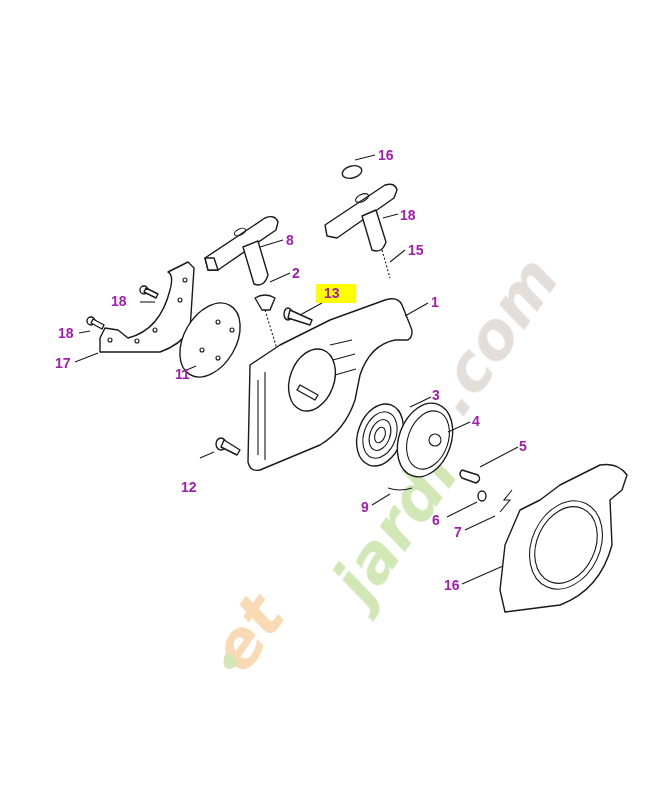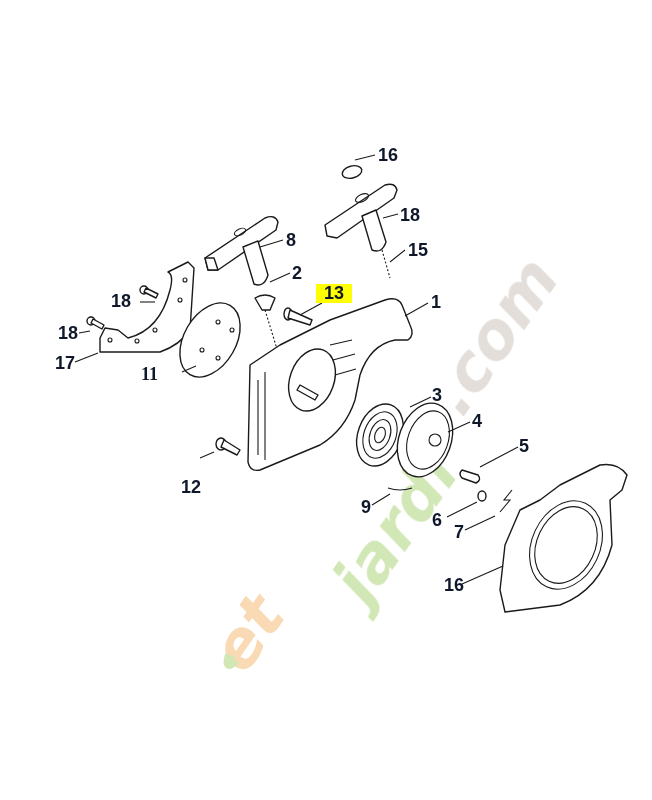--- a/index.html
+++ b/index.html
@@ -1,21 +1,21 @@
 <!DOCTYPE html>
 <html><head>
 <meta charset="utf-8">
 <style>
   html, body { margin: 0; padding: 0; background: #ffffff; }
   body { width: 652px; height: 800px; position: relative; overflow: hidden;
          font-family: "Liberation Sans", sans-serif; }
   #diagram { position: absolute; left: 0; top: 0; width: 652px; height: 800px; }
-  .callout { position: absolute; font-size: 18px; font-weight: bold; color: #0f172a;
+  .callout { position: absolute; font-size: 14px; font-weight: bold; color: #a21caf;
              line-height: 14px; white-space: nowrap; }
-  .callout.highlight { background: #ffff00; padding: 2px 8px 3px 8px; }
+  .callout.highlight { background: #ffff00; padding: 2px 16px 3px 8px; }
   .part { fill: #ffffff; stroke: #1a1a1a; stroke-width: 1.4; stroke-linejoin: round; }
   .thin { fill: none; stroke: #1a1a1a; stroke-width: 1.1; }
   .leader { stroke: #1a1a1a; stroke-width: 1.1; }
   .wm { font-family: "DejaVu Sans", sans-serif; font-size: 64px; font-style: italic; font-weight: bold; }
 </style>
 </head>
 <body>
 
 <div id="diagram">
   <svg width="652" height="800" viewBox="0 0 652 800">
@@ -150,21 +150,21 @@
   <span class="callout" style="left:378px;top:148px;">16</span>
   <span class="callout" style="left:400px;top:208px;">18</span>
   <span class="callout" style="left:408px;top:243px;text-align:right;">15</span>
   <span class="callout" style="left:286px;top:233px;">8</span>
   <span class="callout" style="left:292px;top:266px;">2</span>
   <span class="callout highlight" style="left:316px;top:284px;">13</span>
   <span class="callout" style="left:431px;top:295px;">1</span>
   <span class="callout" style="left:111px;top:294px;">18</span>
   <span class="callout" style="left:58px;top:326px;">18</span>
   <span class="callout" style="left:55px;top:356px;">17</span>
-  <span class="callout" style="left:141px;top:367px;font-family:Liberation Serif, serif;">11</span>
+  <span class="callout" style="left:175px;top:367px;">11</span>
   <span class="callout" style="left:181px;top:480px;">12</span>
   <span class="callout" style="left:432px;top:388px;">3</span>
   <span class="callout" style="left:472px;top:414px;">4</span>
   <span class="callout" style="left:519px;top:439px;">5</span>
   <span class="callout" style="left:432px;top:513px;">6</span>
   <span class="callout" style="left:454px;top:525px;">7</span>
   <span class="callout" style="left:361px;top:500px;">9</span>
   <span class="callout" style="left:444px;top:578px;">16</span>
 </div>
 

